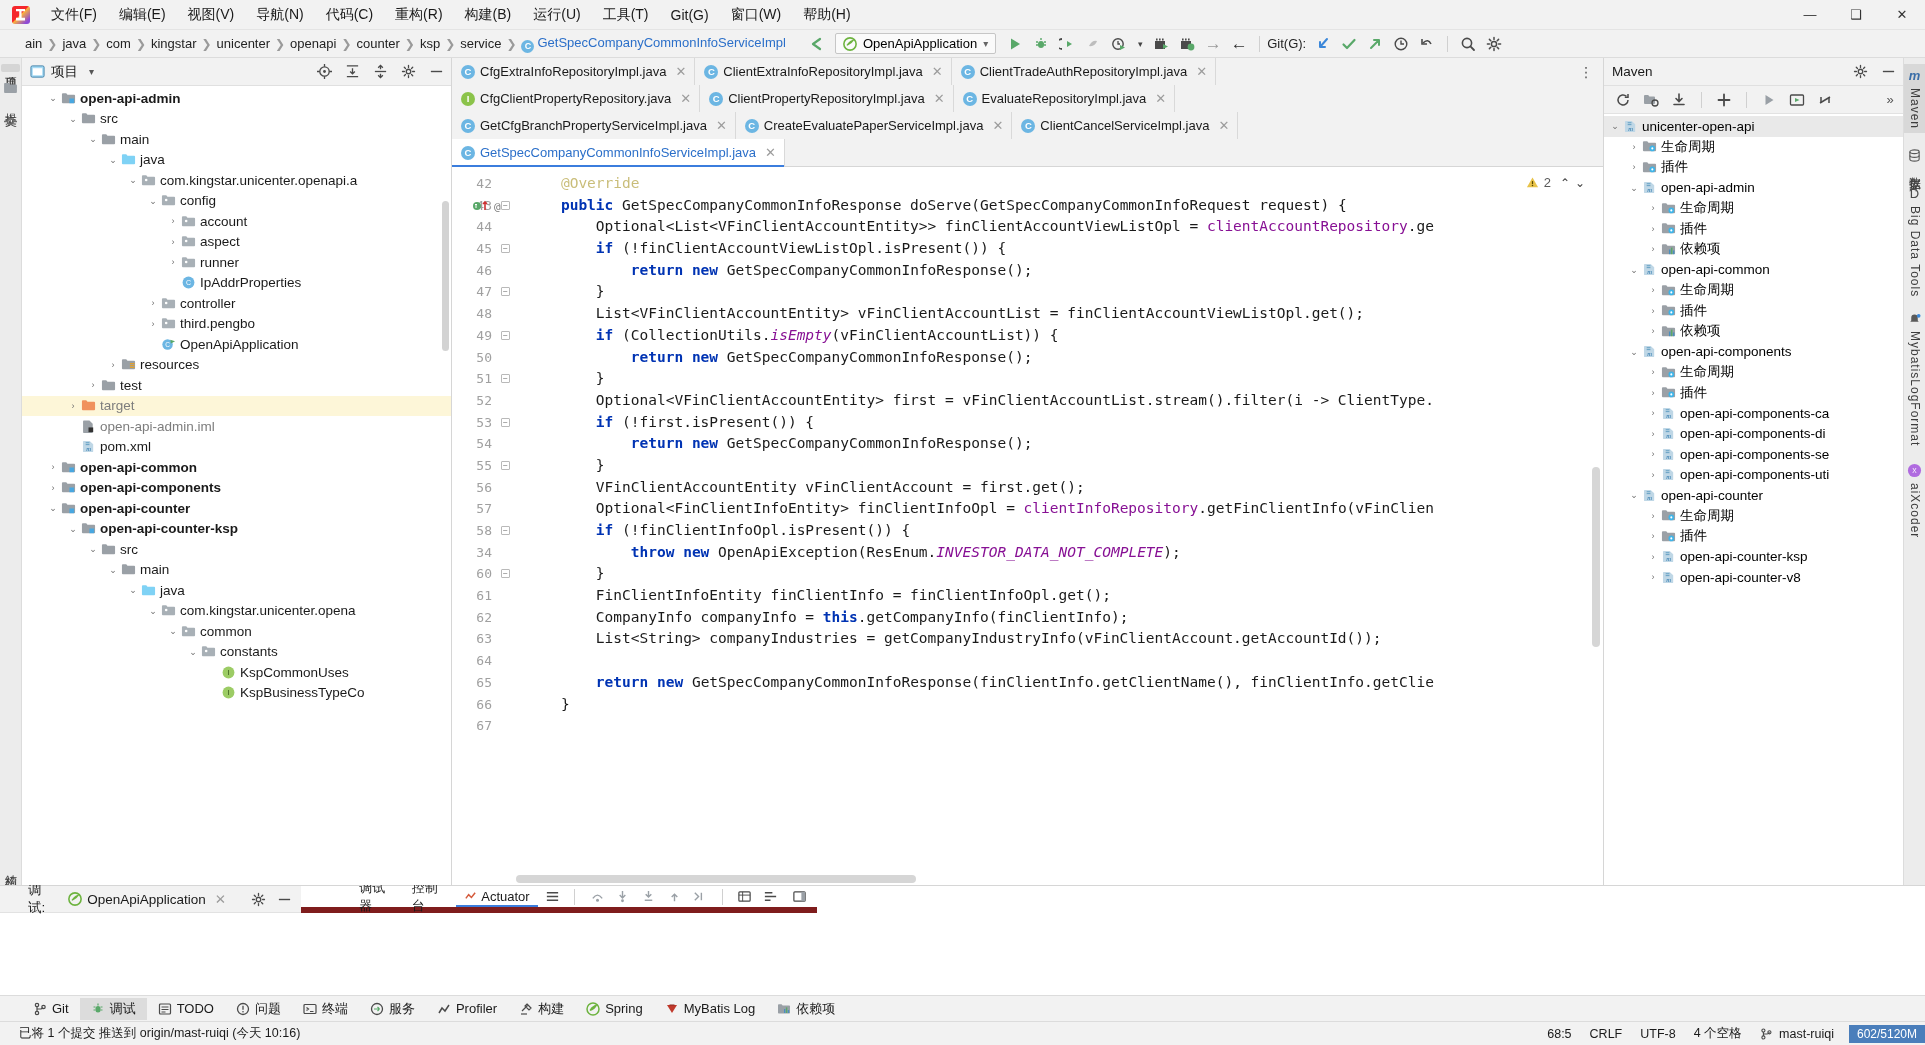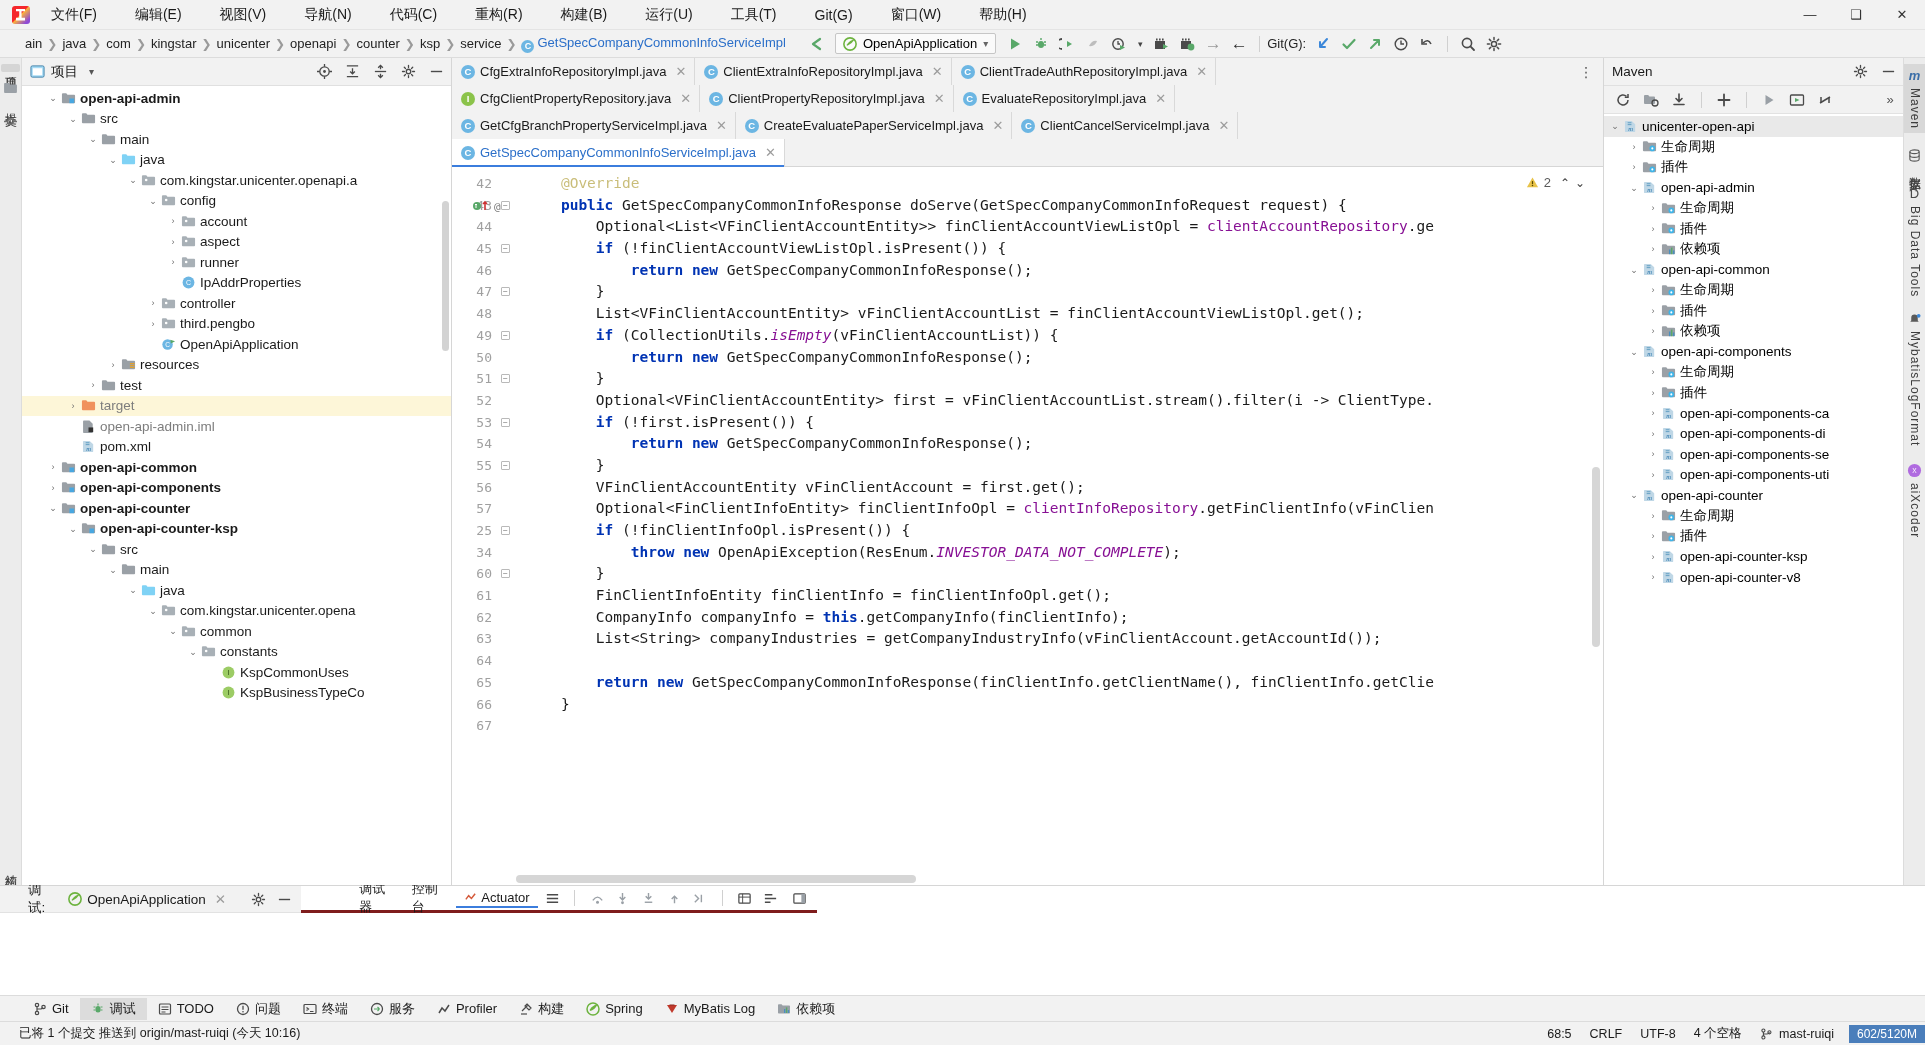--- a/index.html
+++ b/index.html
@@ -25,21 +25,21 @@
   .logo {
     width: 18px; height: 18px; margin: 0 10px 0 12px;
     border-radius: 3px;
     background: linear-gradient(135deg,#f5272c 0%,#f5272c 45%,#fbb03b 50%,#8e4bd6 85%);
     position: relative; flex:0 0 auto;
   }
   .logo::after {
     content:""; position:absolute; left:4px; top:3px; width:9px; height:12px;
     background:#fff; clip-path: polygon(0 0,100% 0,100% 22%,62% 22%,62% 78%,100% 78%,100% 100%,0 100%,0 78%,36% 78%,36% 22%,0 22%);
   }
-  .menu { display:flex; align-items:center; gap:16px; }
+  .menu { display:flex; align-items:center; gap:0; }
   .menu-item {
     padding: 3px 11px; font-size: 14px; color:#1a1a1a; white-space:nowrap; cursor:default;
   }
   .win-title {
     position:absolute; left:0; right:0; text-align:center;
     font-size:13.5px; color:#6e6e6e; pointer-events:none;
   }
   .win-btns { margin-left:auto; display:flex; align-items:center; z-index:2; }
   .win-btn {
     width: 46px; height: 30px; display:flex; align-items:center; justify-content:center;
@@ -203,21 +203,21 @@
     height:27px; flex:0 0 27px; display:flex; align-items:center; gap:8px;
     background:#f2f2f2; border-bottom:1px solid #e2e2e2; padding-left:28px;
   }
   .bhead .ttl { font-size:13.5px; color:#1a1a1a; }
   .btab {
     display:flex; align-items:center; gap:5px; font-size:13.5px; color:#1a1a1a;
     padding: 3px 7px; position:relative;
   }
   .brow2 {
     height:27px; flex:0 0 27px; display:flex; align-items:center; gap:4px;
-    border-bottom:3px solid #7f1d1d; padding-left:50px; background:#fff;
+    border-bottom:6px solid #7f1d1d; padding-left:50px; background:#fff;
   }
   .b2tab { font-size:13px; color:#1a1a1a; padding:2px 8px; display:flex; align-items:center; gap:4px; }
   .b2tab.act { border-bottom:2px solid #3b7ddd; padding-bottom:1px; }
   .bcontent { flex:1 1 auto; position:relative; overflow:hidden; background:#fff;
     font-family:"DejaVu Sans Mono", monospace; font-size:12px; color:#bdbdbd; padding: 2px 0 0 40px; }
   .bcontent .gl { height:16px; line-height:16px; white-space:nowrap; }
 
   
   .toolbar-bot {
     height:26px; flex:0 0 26px; display:flex; align-items:center; gap:0;
@@ -932,21 +932,21 @@
             <div class="gline"><span>48</span></div>
             <div class="gline"><span>49</span><span class="fold">−</span></div>
             <div class="gline"><span>50</span></div>
             <div class="gline"><span>51</span><span class="fold">−</span></div>
             <div class="gline"><span>52</span></div>
             <div class="gline"><span>53</span><span class="fold">−</span></div>
             <div class="gline"><span>54</span></div>
             <div class="gline"><span>55</span><span class="fold">−</span></div>
             <div class="gline"><span>56</span></div>
             <div class="gline"><span>57</span></div>
-            <div class="gline"><span>25</span><span class="fold">−</span></div>
+            <div class="gline"><span>58</span><span class="fold">−</span></div>
             <div class="gline"><span>34</span></div>
             <div class="gline"><span>60</span><span class="fold">−</span></div>
             <div class="gline"><span>61</span></div>
             <div class="gline"><span>62</span></div>
             <div class="gline"><span>63</span></div>
             <div class="gline"><span>64</span></div>
             <div class="gline"><span>65</span></div>
             <div class="gline"><span>66</span></div>
             <div class="gline"><span>67</span></div>
           </div>

